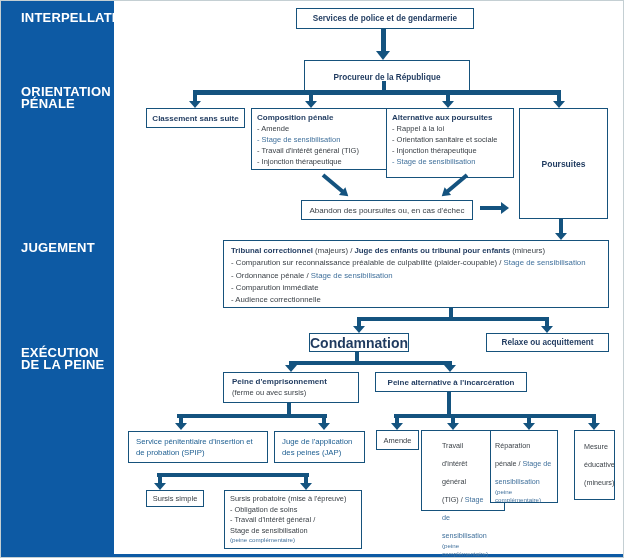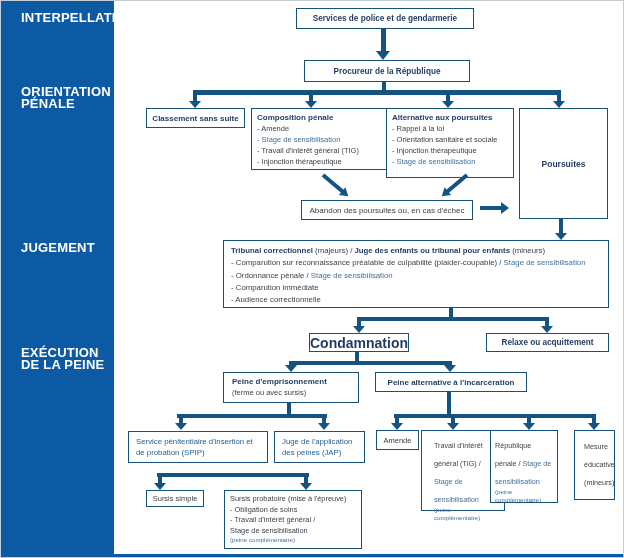--- a/index.html
+++ b/index.html
@@ -61,21 +61,21 @@
 
   <div class="box center" style="left:295px;top:7px;width:178px;height:21px">
     <span class="navy" style="font-size:8.2px">Services de police et de gendarmerie</span>
   </div>
 
   <div>
     <div class="vline" style="left:380px;top:28px;width:5px;height:23px"></div>
     <div class="ah-down big" style="left:375px;top:50px"></div>
   </div>
 
-  <div class="box center" style="left:303px;top:59px;width:166px;height:22px">
+  <div class="box center" style="left:303px;top:59px;width:166px;height:34px">
     <span class="navy" style="font-size:8.2px">Procureur de la République</span>
   </div>
 
   <div>
     <div class="vline" style="left:381px;top:80px;width:4px;height:9px"></div>
     <div class="hline" style="left:192px;top:89px;width:368px;height:5px"></div>
     <div class="vline" style="left:192px;top:94px;width:4px;height:7px"></div>
     <div class="ah-down" style="left:188px;top:100px"></div>
     <div class="vline" style="left:308px;top:94px;width:4px;height:7px"></div>
     <div class="ah-down" style="left:304px;top:100px"></div>
@@ -194,27 +194,27 @@
     <div class="blue-bold">Service pénitentiaire d'insertion et de probation (SPIP)</div>
   </div>
   <div class="box" style="left:273px;top:430px;width:91px;height:32px;padding:4px 2px 16px 7px">
     <div class="blue-bold">Juge de l'application des peines (JAP)</div>
   </div>
 
   <div class="box center" style="left:375px;top:429px;width:43px;height:20px">
     <span class="dark" style="font-size:7.5px">Amende</span>
   </div>
 
-  <div class="box" style="left:420px;top:429px;width:84px;height:81px;padding:3px 12px">
+  <div class="box" style="left:420px;top:429px;width:84px;height:81px;padding:3px 20px">
     <span class="sb">Travail d'intérêt général (TIG) / </span><span class="sb-accent">Stage de sensibilisation</span>
     <div class="sb-note">(peine complémentaire)</div>
   </div>
 
   <div class="box" style="left:489px;top:429px;width:68px;height:73px;padding:3px 4px">
-    <span class="sb">République pénale / </span><span class="sb-accent">Stage de sensibilisation</span>
+    <span class="sb">Réparation pénale / </span><span class="sb-accent">Stage de sensibilisation</span>
     <div class="sb-note">(peine complémentaire)</div>
   </div>
 
   <div class="box" style="left:573px;top:429px;width:41px;height:70px;padding:4px 9px">
     <span class="sb">Mesure éducative (mineurs)</span>
   </div>
 
   <div>
     <div class="hline" style="left:156px;top:472px;width:152px;height:4px"></div>
     <div class="vline" style="left:157px;top:476px;width:4px;height:7px"></div>

